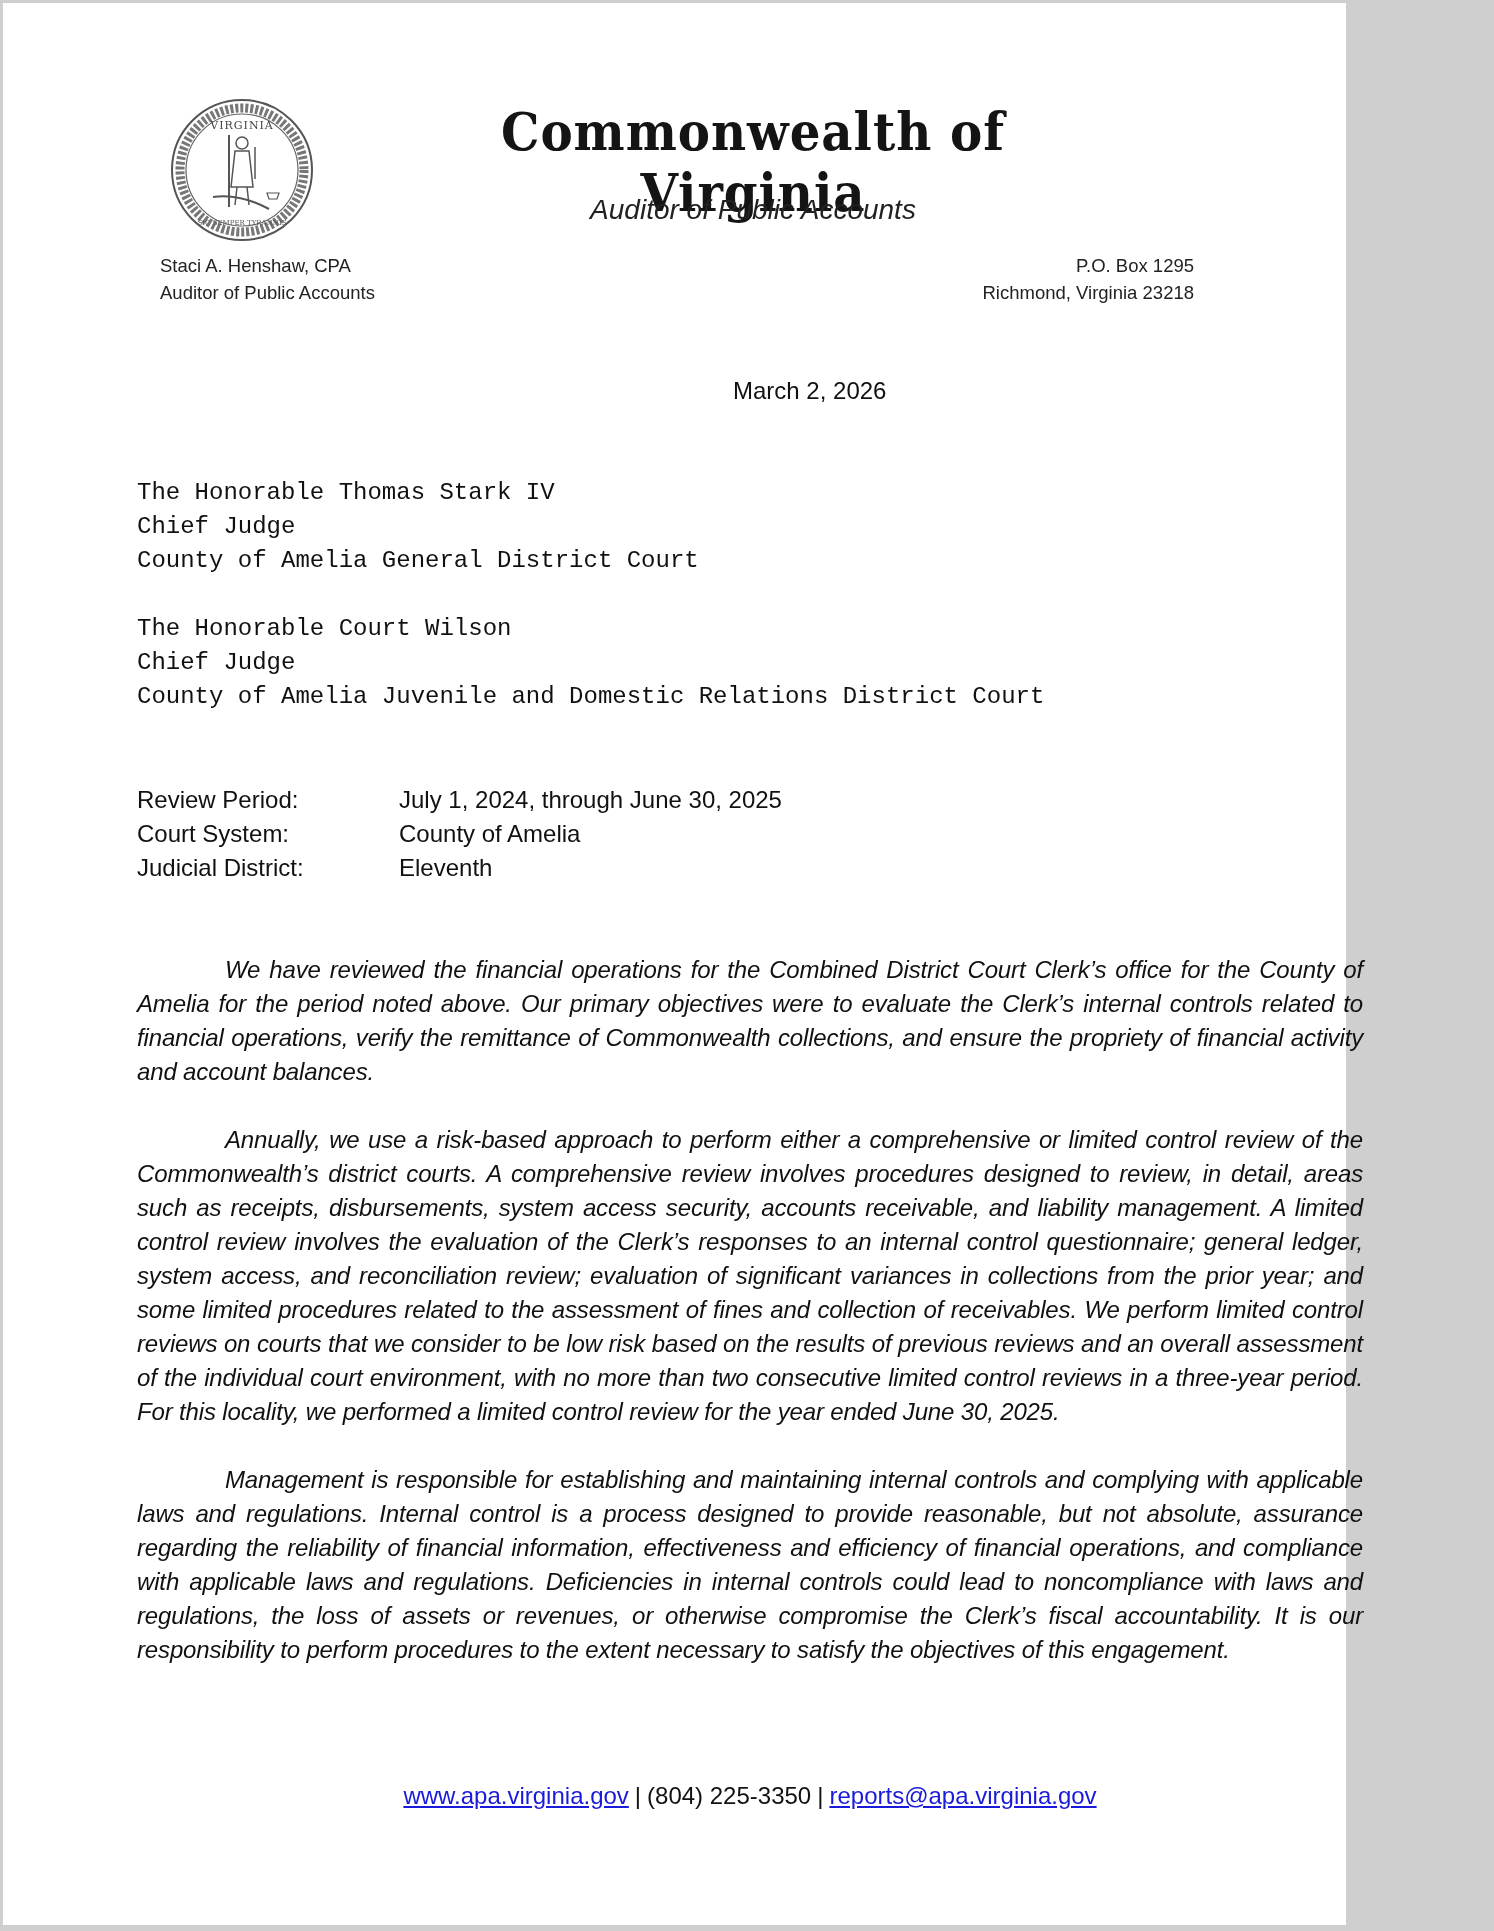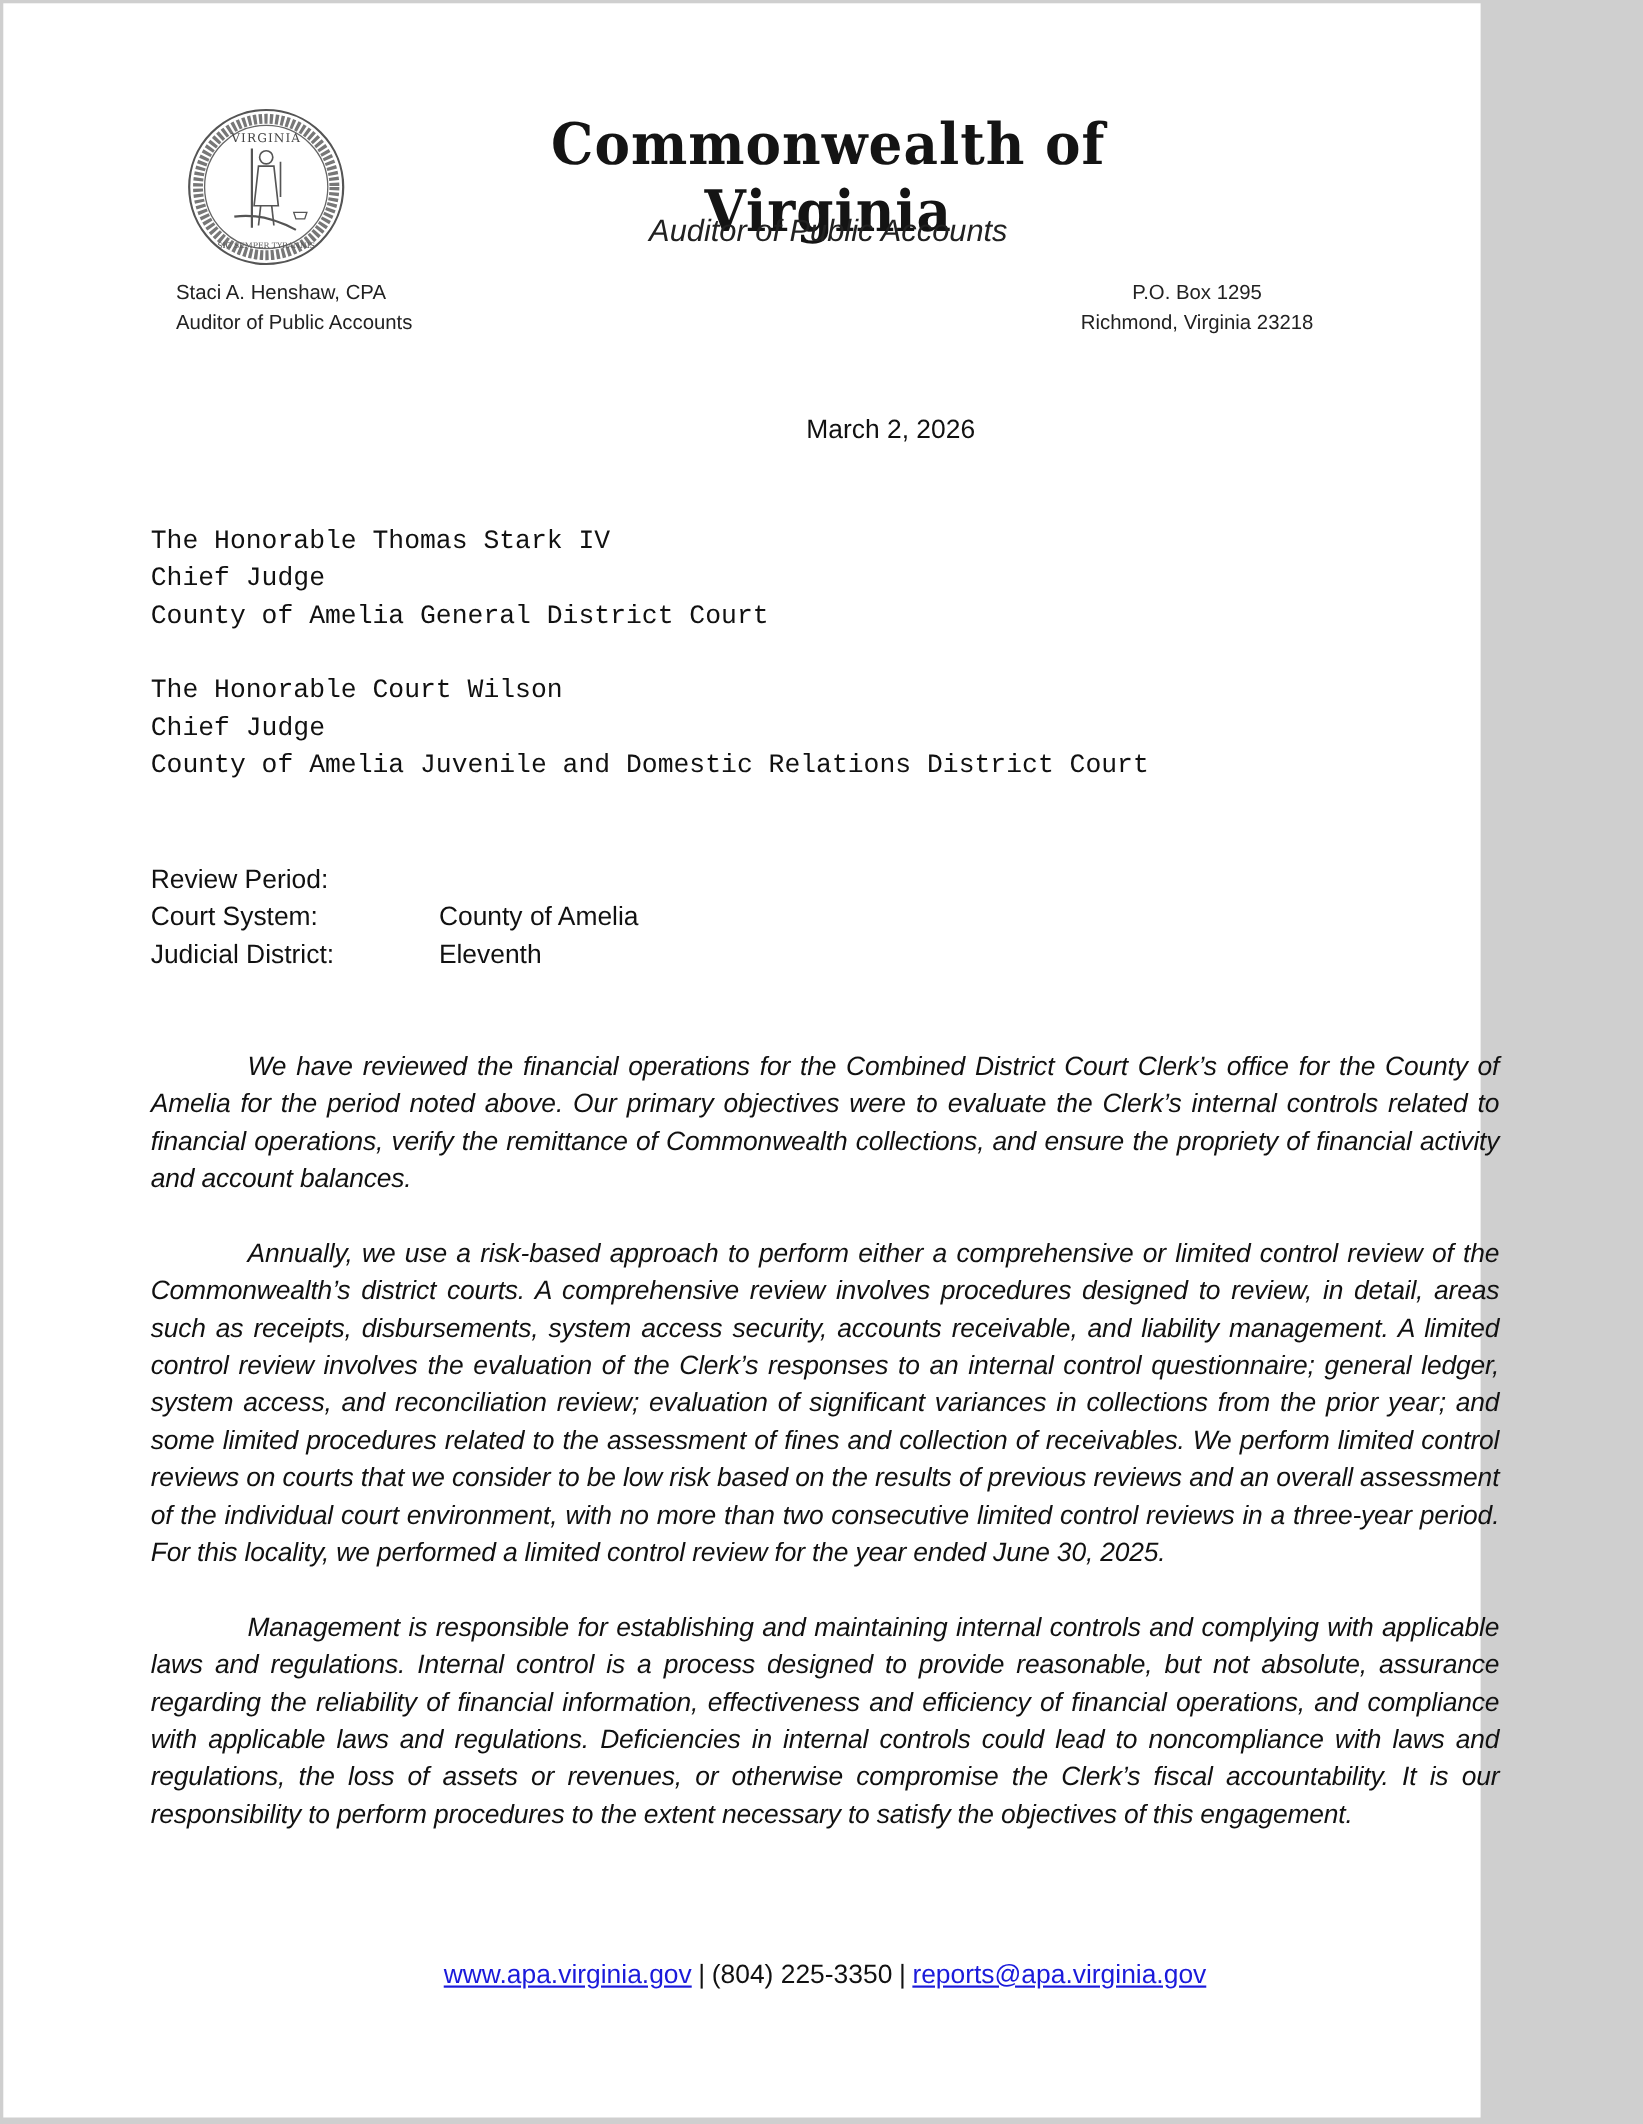--- a/index.html
+++ b/index.html
@@ -42,21 +42,21 @@
     font-size: 28px;
     color: #222;
   }
   .hdr-left {
     position: absolute; left: 157px; top: 249px;
     font-size: 18.5px; line-height: 27px; color: #222;
   }
   .hdr-right {
     position: absolute; right: 152px; top: 249px;
     font-size: 18.5px; line-height: 27px; color: #222;
-    text-align: center;
+    text-align: right;
   }
   .date {
     position: absolute; left: 600px; top: 374px; width: 420px;
     text-align: left;
     padding-left: 130px;
     font-size: 24px; color: #111;
   }
   .text { font-size: 24px; line-height: 34px; color: #111; }
   .addressee {
     position: absolute; left: 134px; font-family: Liberation Mono, monospace;
@@ -132,20 +132,21 @@
 
   <div class="addressee addr2 text">
     <div>The Honorable Court Wilson</div>
     <div>Chief Judge</div>
     <div>County of Amelia Juvenile and Domestic Relations District Court</div>
   </div>
 
   <div class="review text">
     <div class="review-row">
       <span class="review-label">Review Period:</span>
+      <span>July 1, 2024, through June 30, 2025</span>
     </div>
     <div class="review-row">
       <span class="review-label">Court System:</span>
       <span>County of Amelia</span>
     </div>
     <div class="review-row">
       <span class="review-label">Judicial District:</span>
       <span>Eleventh</span>
     </div>
   </div>

